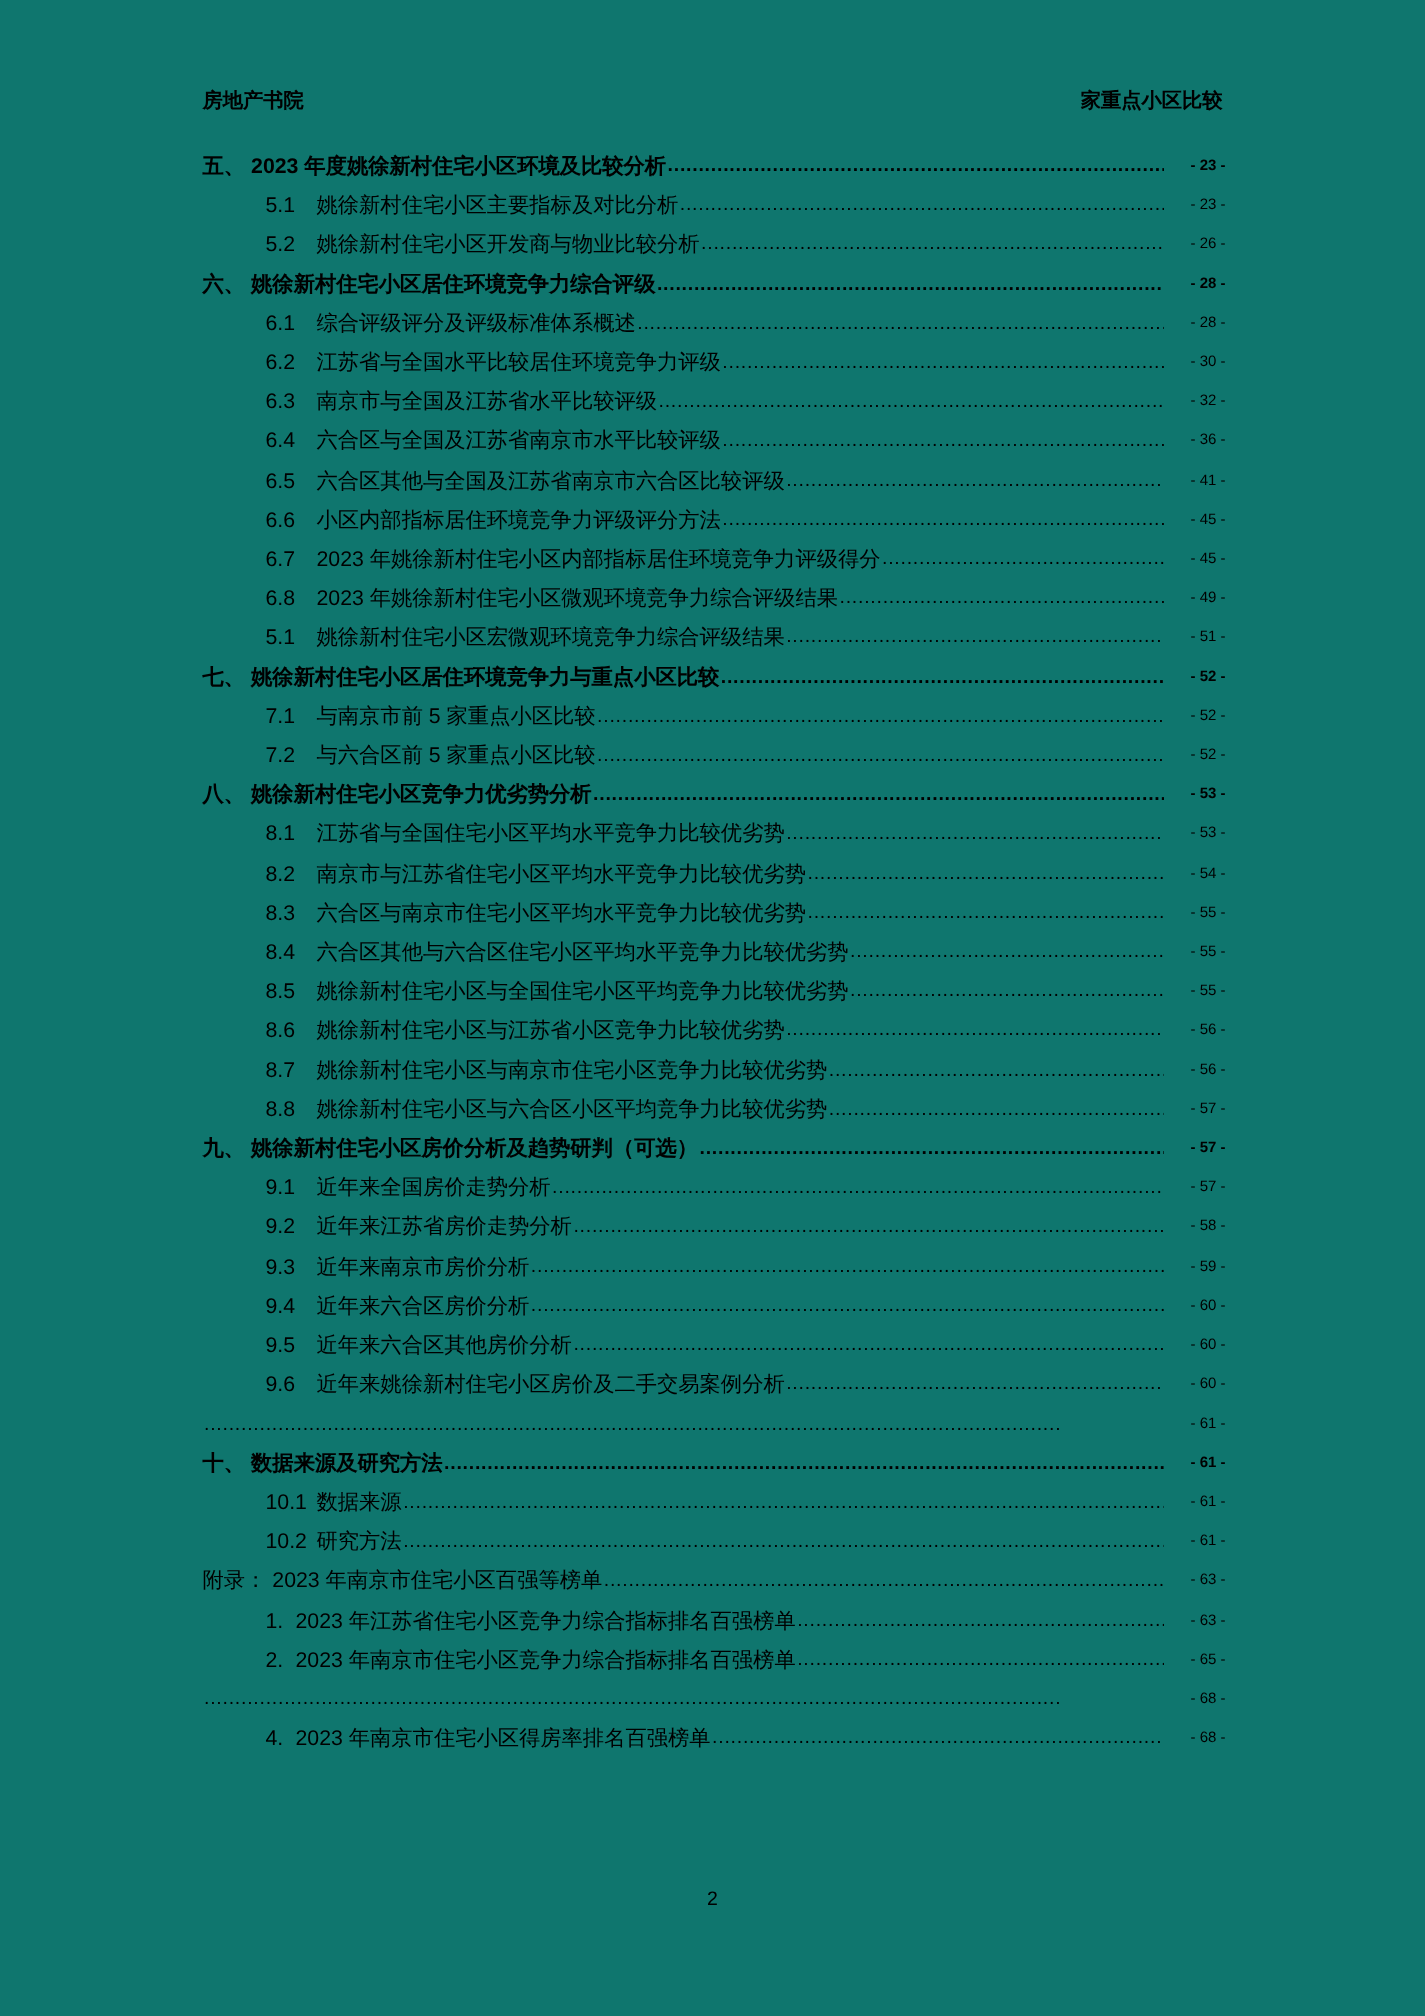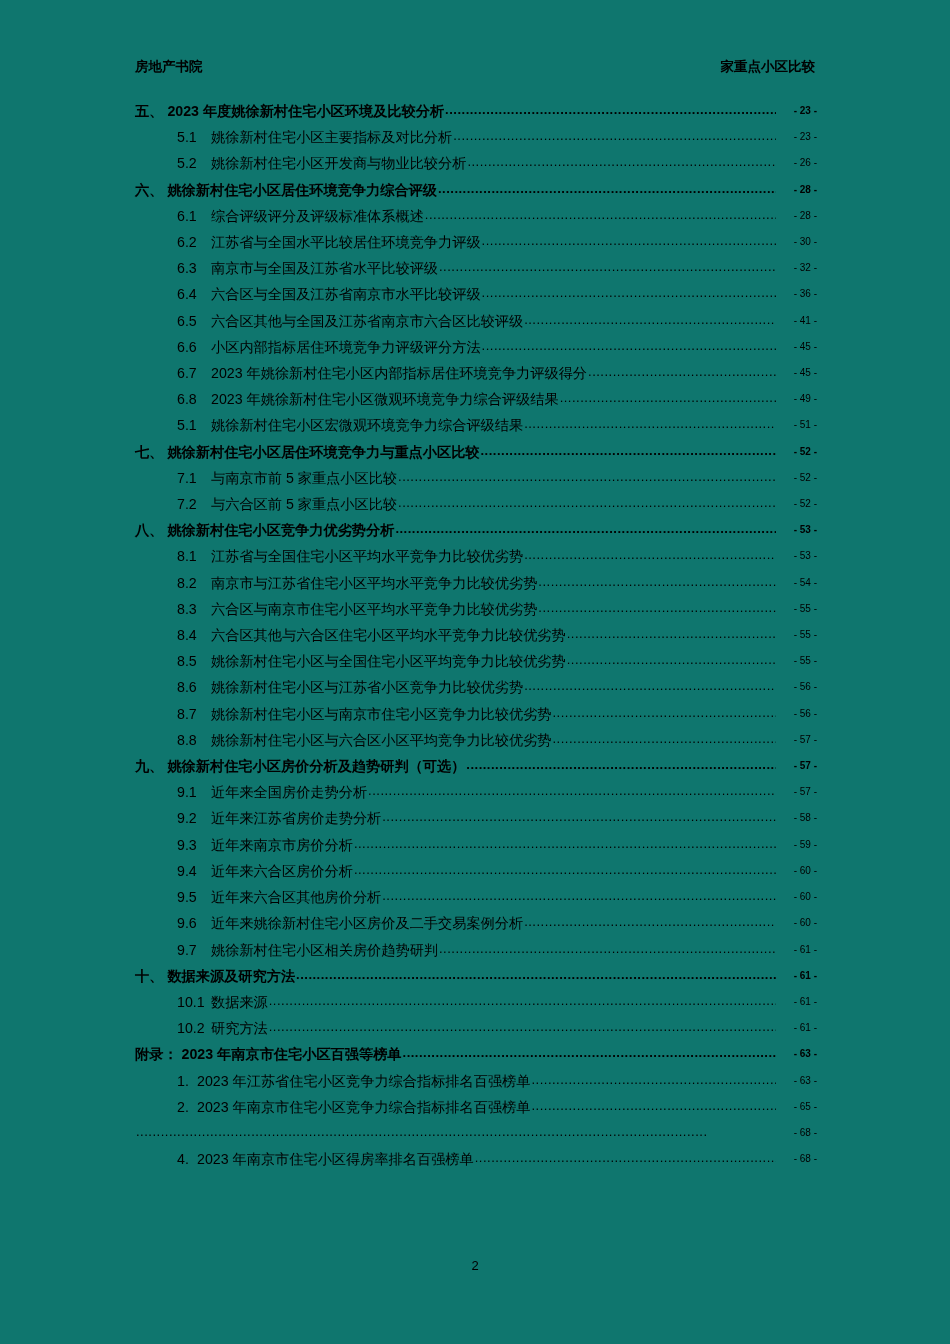--- a/index.html
+++ b/index.html
@@ -70,21 +70,21 @@
     min-width: 40px;
     font-size: 10px;
   }
   
   .lvl1 {
     font-weight: bold;
   }
   .lvl1 .label { padding-left: 0px; }
   .lvl2 .label { padding-left: 42px; font-weight: normal; }
   .lvl2 { font-weight: normal; }
-  .appendix { font-weight: bold; }
+  .appendix { font-weight: normal; }
   .appendix .label { padding-left: 0px; }
   .appendix-item .label { padding-left: 42px; }
   .footer {
     position: absolute;
     top: 1258px;
     left: 0;
     width: 950px;
     text-align: center;
     font-size: 13px;
     color: #000;
@@ -259,21 +259,20 @@
         <span class="label"><span class="sub-no">9.5</span><span>近年来六合区其他房价分析</span></span>
         <span class="dots">...........................................................................................................................................</span>
         <span class="pg">- 60 -</span>
       </div>
       <div class="toc-row lvl2">
         <span class="label"><span class="sub-no">9.6</span><span>近年来姚徐新村住宅小区房价及二手交易案例分析</span></span>
         <span class="dots">...........................................................................................................................................</span>
         <span class="pg">- 60 -</span>
       </div>
       <div class="toc-row lvl2">
-        <span class="label"><span class="sub-no">9.7</span><span>姚徐新村住宅小区相关房价趋势研判</span></span>
         <span class="dots">...........................................................................................................................................</span>
         <span class="pg">- 61 -</span>
       </div>
       <div class="toc-row lvl1">
         <span class="label"><span class="sec-no">十、</span><span>数据来源及研究方法</span></span>
         <span class="dots">...........................................................................................................................................</span>
         <span class="pg">- 61 -</span>
       </div>
       <div class="toc-row lvl2">
         <span class="label"><span class="sub-no">10.1</span><span>数据来源</span></span>

